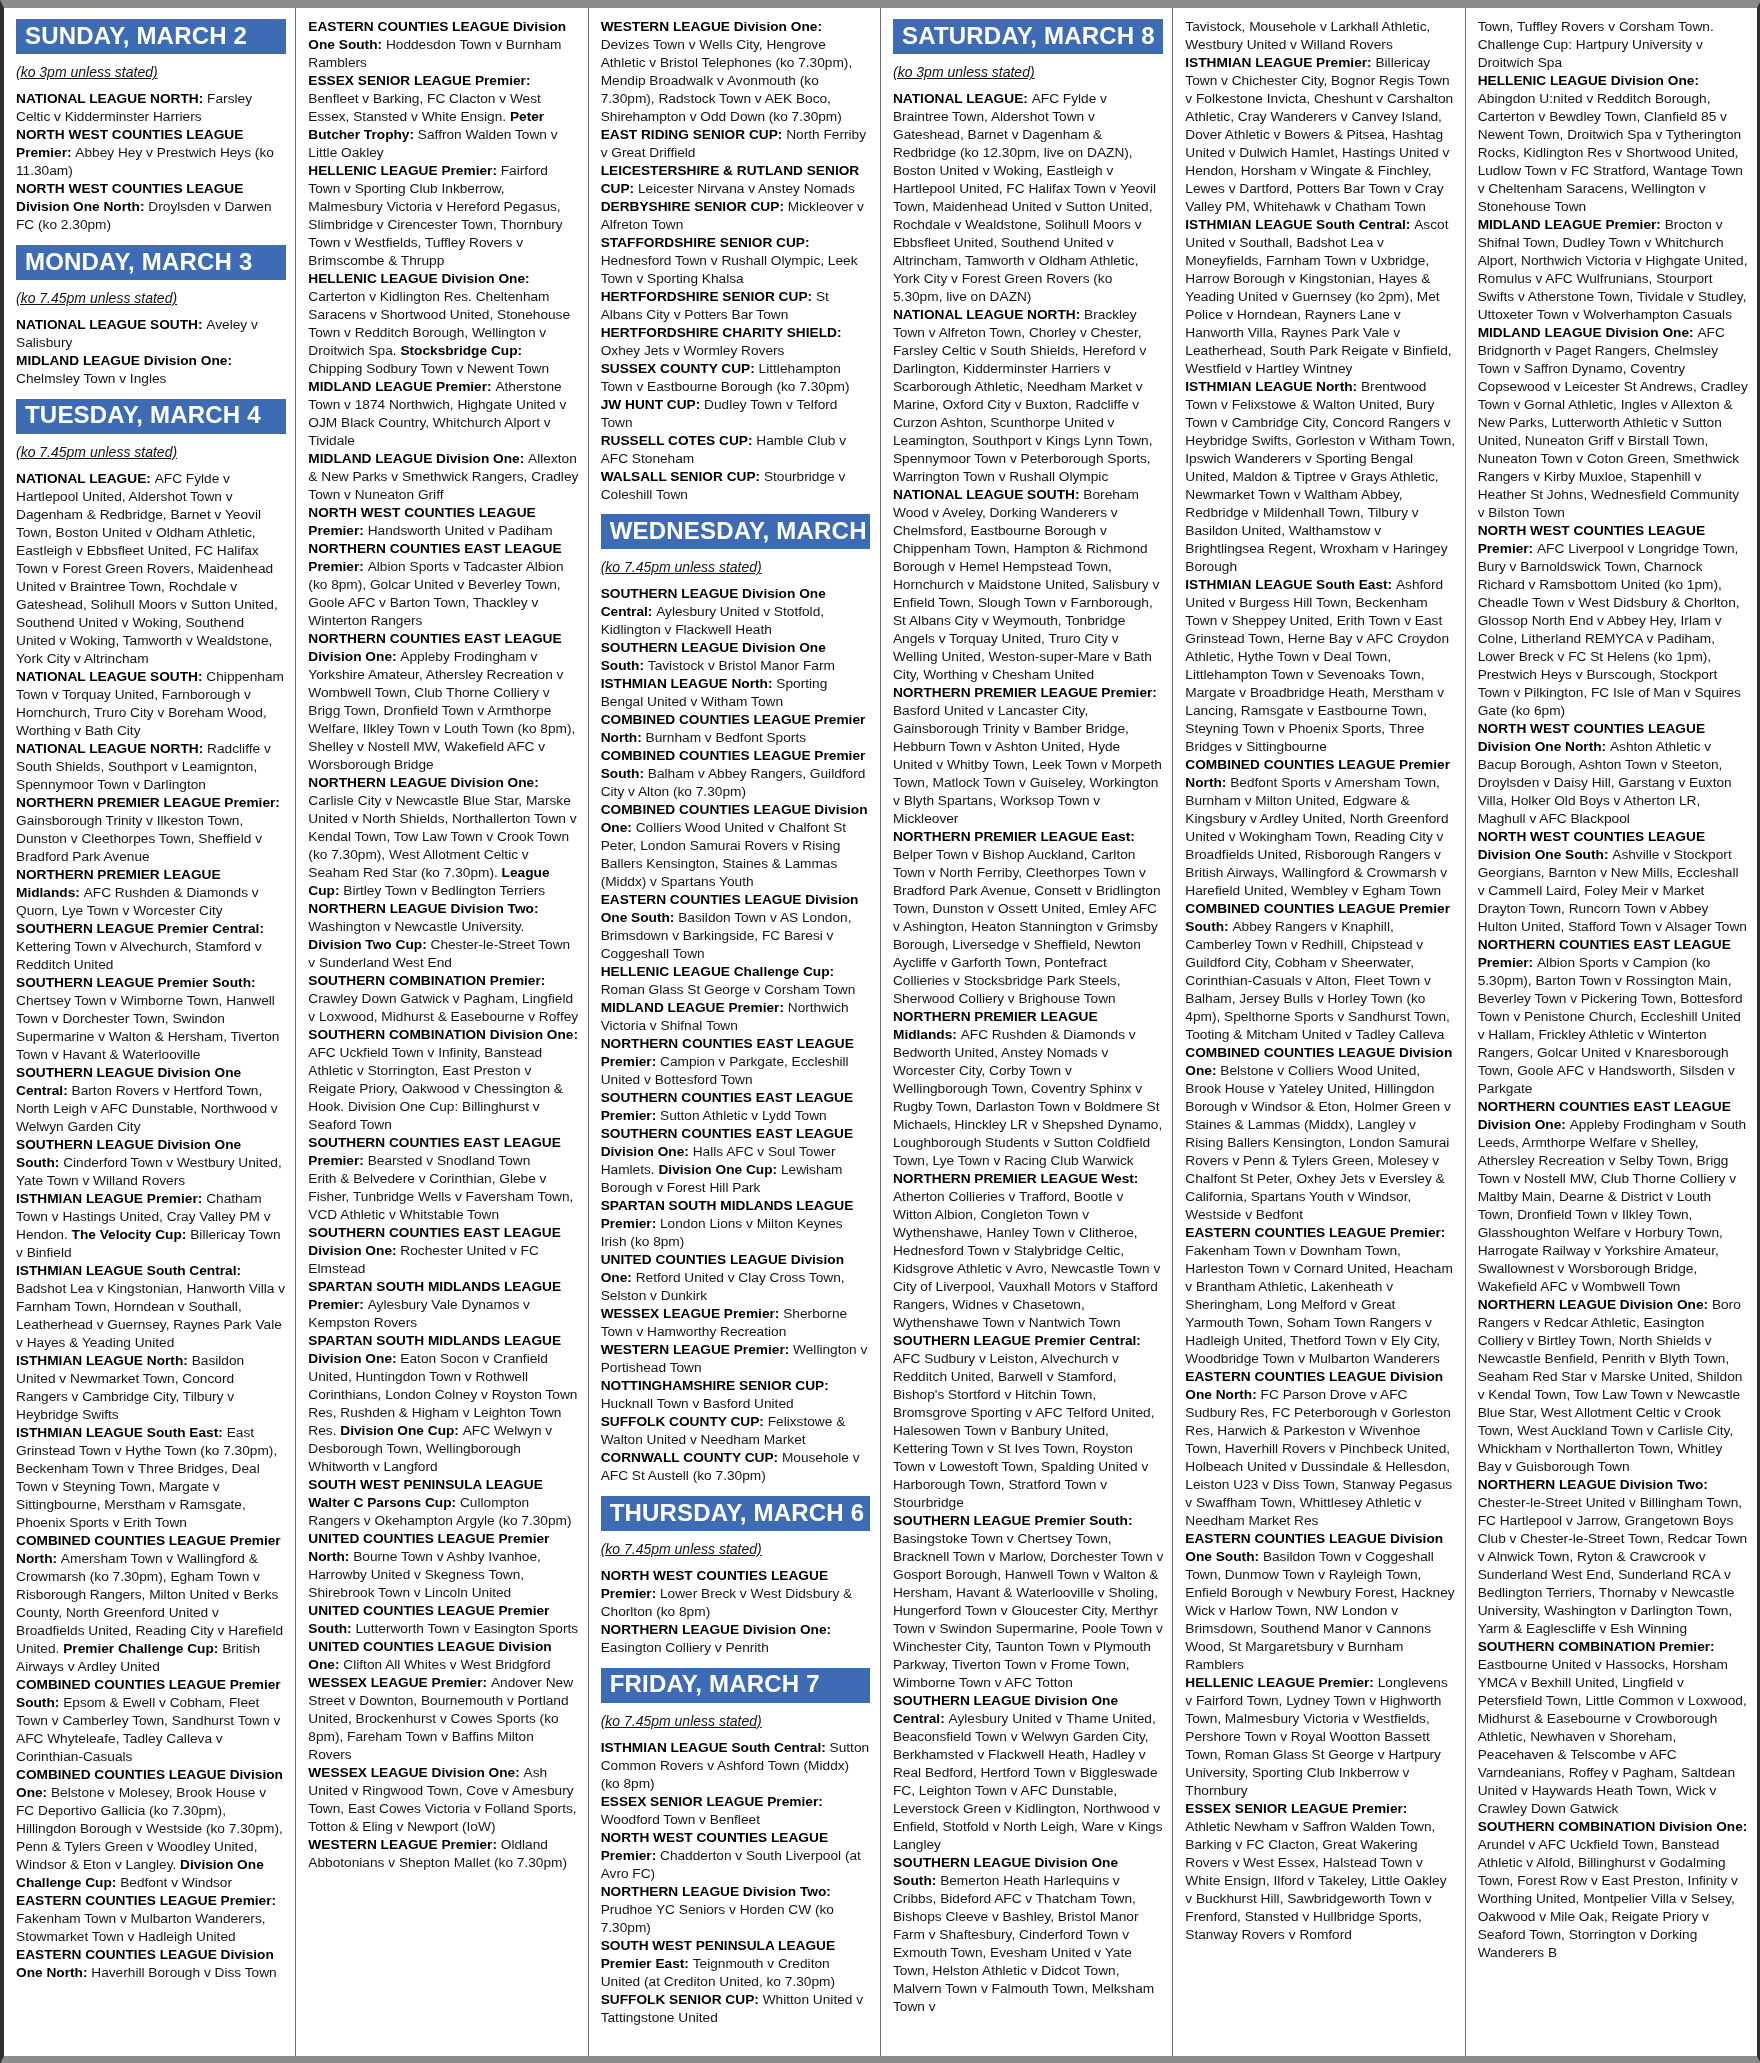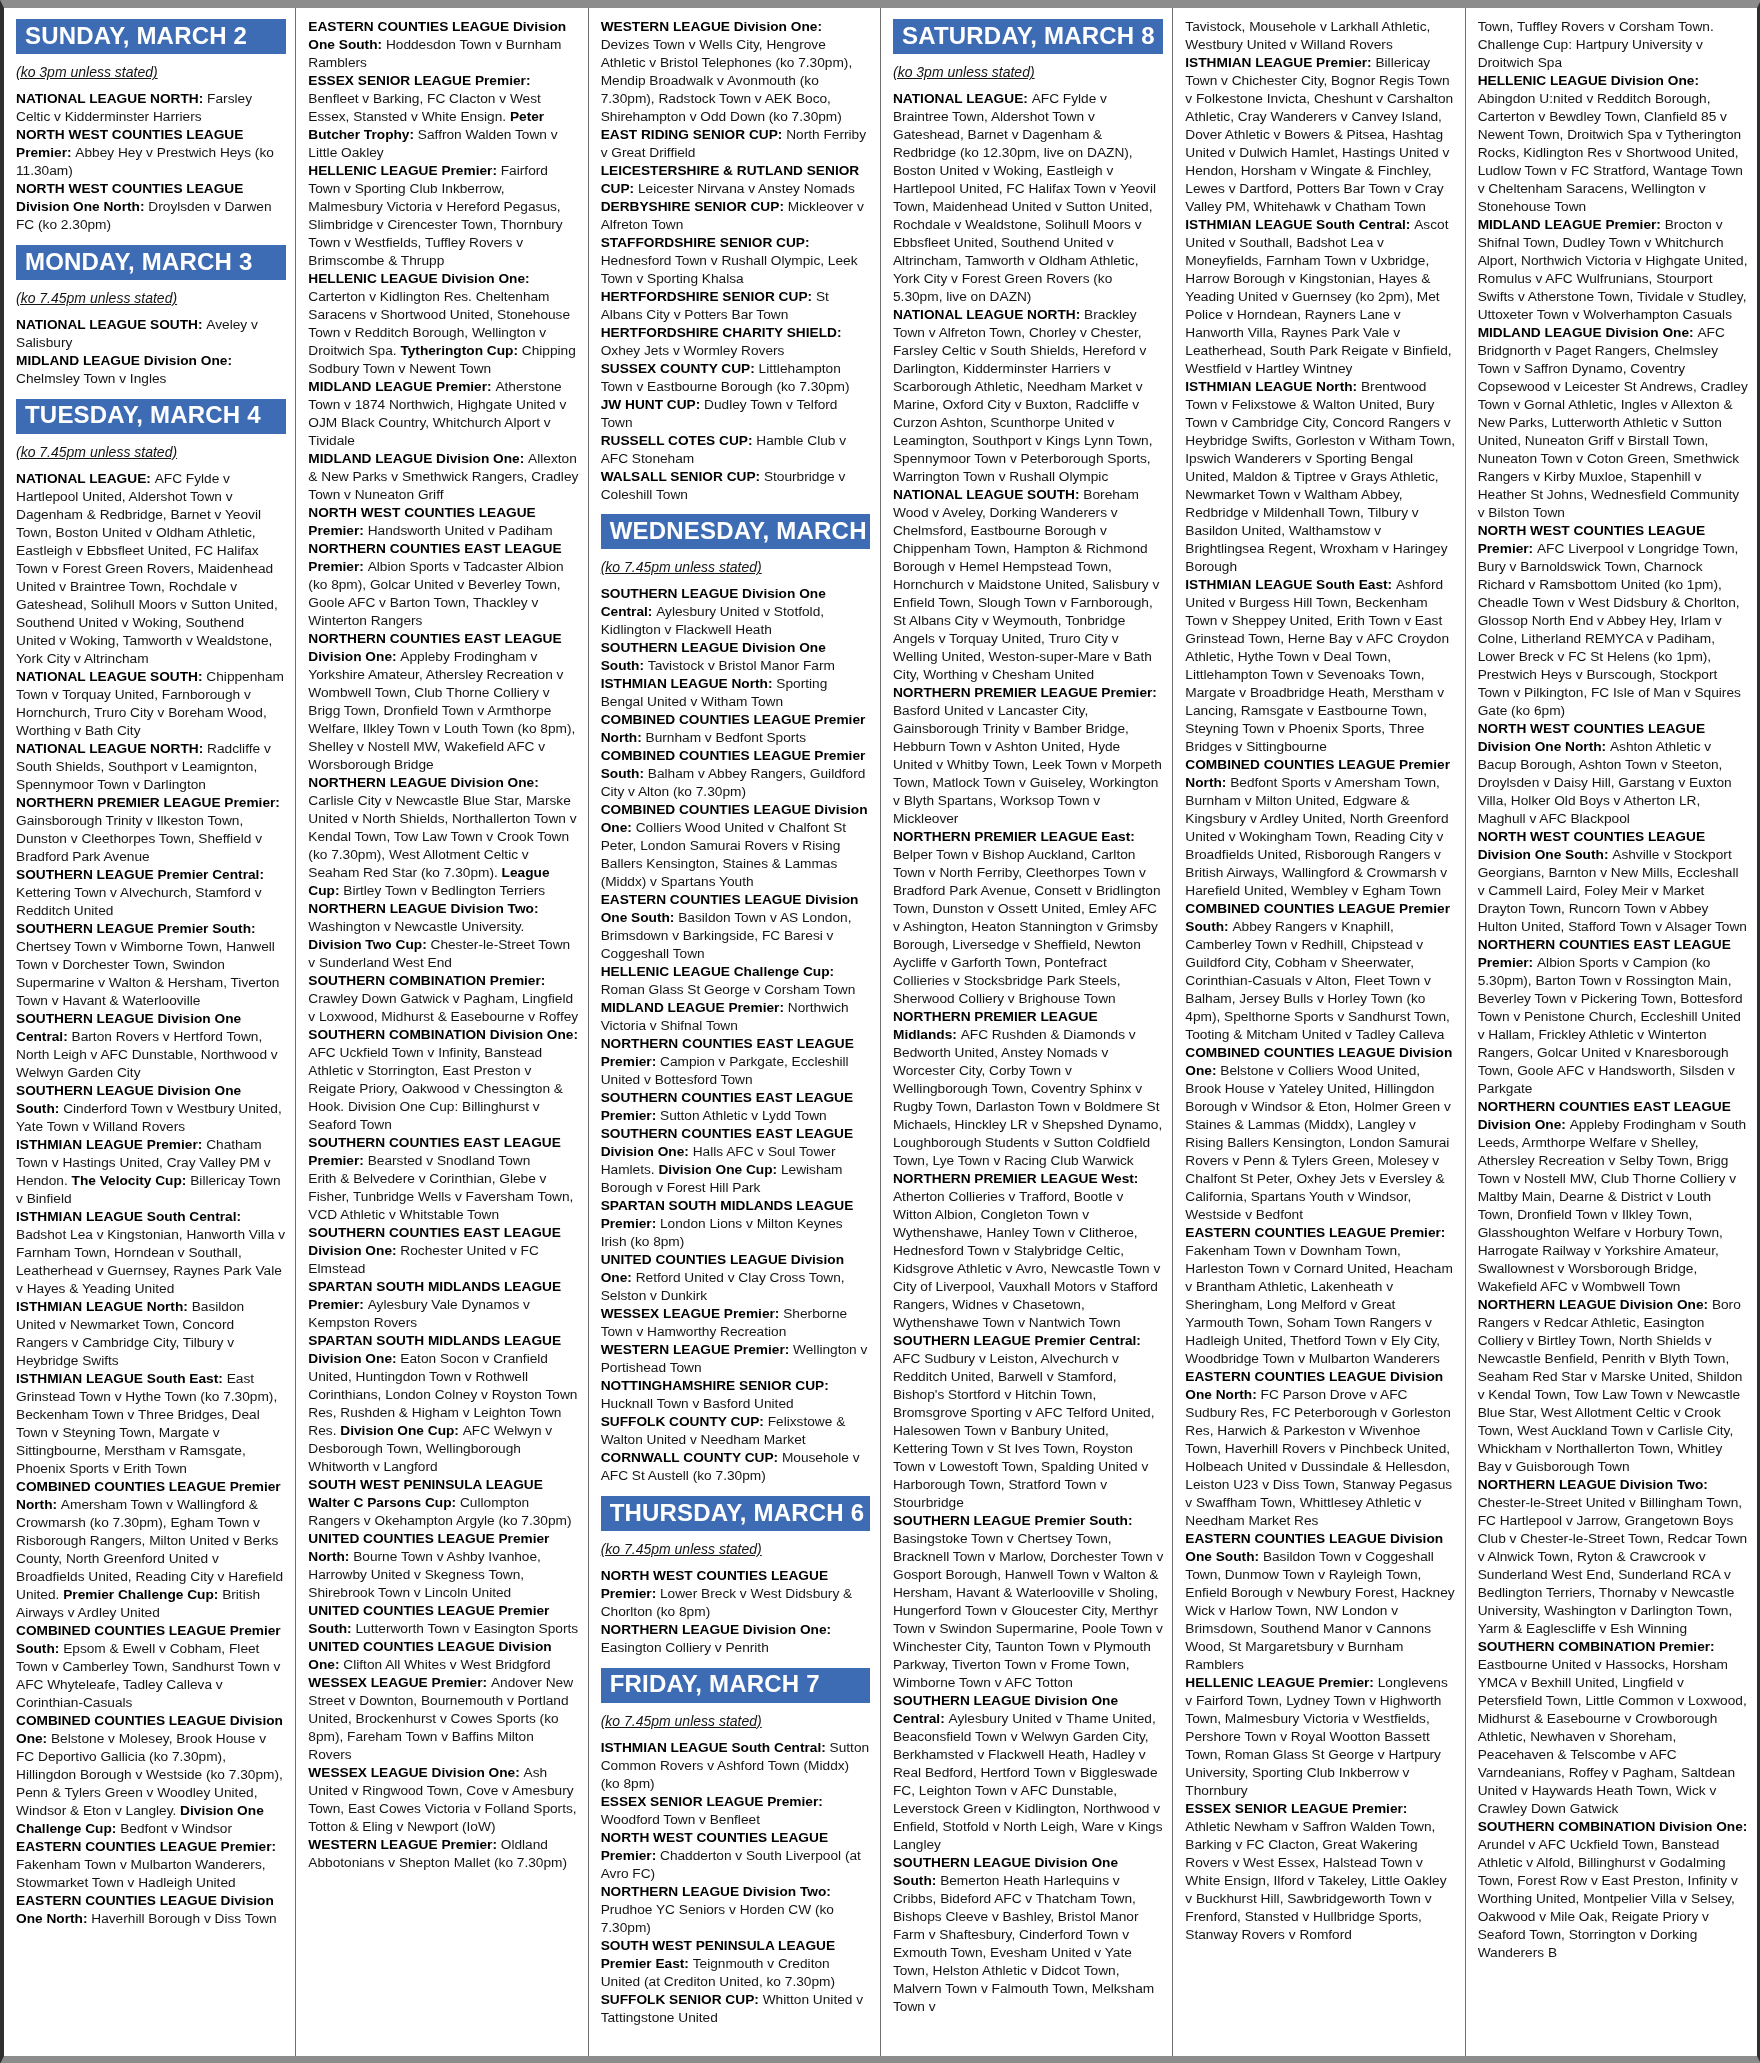--- a/index.html
+++ b/index.html
@@ -48,39 +48,40 @@
         <div class="day">MONDAY, MARCH 3</div>
         <p class="note">(ko 7.45pm unless stated)</p>
         <p class="para"><span class="b">NATIONAL LEAGUE SOUTH: </span><span class="r">Aveley v Salisbury</span></p>
         <p class="para"><span class="b">MIDLAND LEAGUE Division One: </span><span class="r">Chelmsley Town v Ingles</span></p>
         <div class="day">TUESDAY, MARCH 4</div>
         <p class="note">(ko 7.45pm unless stated)</p>
         <p class="para"><span class="b">NATIONAL LEAGUE: </span><span class="r">AFC Fylde v Hartlepool United, Aldershot Town v Dagenham &amp; Redbridge, Barnet v Yeovil Town, Boston United v Oldham Athletic, Eastleigh v Ebbsfleet United, FC Halifax Town v Forest Green Rovers, Maidenhead United v Braintree Town, Rochdale v Gateshead, Solihull Moors v Sutton United, Southend United v Woking, Southend United v Woking, Tamworth v Wealdstone, York City v Altrincham</span></p>
         <p class="para"><span class="b">NATIONAL LEAGUE SOUTH: </span><span class="r">Chippenham Town v Torquay United, Farnborough v Hornchurch, Truro City v Boreham Wood, Worthing v Bath City</span></p>
         <p class="para"><span class="b">NATIONAL LEAGUE NORTH: </span><span class="r">Radcliffe v South Shields, Southport v Leamignton, Spennymoor Town v Darlington</span></p>
         <p class="para"><span class="b">NORTHERN PREMIER LEAGUE Premier: </span><span class="r">Gainsborough Trinity v Ilkeston Town, Dunston v Cleethorpes Town, Sheffield v Bradford Park Avenue</span></p>
+        <p class="para"><span class="b">NORTHERN PREMIER LEAGUE Midlands: </span><span class="r">AFC Rushden &amp; Diamonds v Quorn, Lye Town v Worcester City</span></p>
         <p class="para"><span class="b">SOUTHERN LEAGUE Premier Central: </span><span class="r">Kettering Town v Alvechurch, Stamford v Redditch United</span></p>
         <p class="para"><span class="b">SOUTHERN LEAGUE Premier South: </span><span class="r">Chertsey Town v Wimborne Town, Hanwell Town v Dorchester Town, Swindon Supermarine v Walton &amp; Hersham, Tiverton Town v Havant &amp; Waterlooville</span></p>
         <p class="para"><span class="b">SOUTHERN LEAGUE Division One Central: </span><span class="r">Barton Rovers v Hertford Town, North Leigh v AFC Dunstable, Northwood v Welwyn Garden City</span></p>
         <p class="para"><span class="b">SOUTHERN LEAGUE Division One South: </span><span class="r">Cinderford Town v Westbury United, Yate Town v Willand Rovers</span></p>
         <p class="para"><span class="b">ISTHMIAN LEAGUE Premier: </span><span class="r">Chatham Town v Hastings United, Cray Valley PM v Hendon. </span><span class="b">The Velocity Cup: </span><span class="r">Billericay Town v Binfield</span></p>
         <p class="para"><span class="b">ISTHMIAN LEAGUE South Central: </span><span class="r">Badshot Lea v Kingstonian, Hanworth Villa v Farnham Town, Horndean v Southall, Leatherhead v Guernsey, Raynes Park Vale v Hayes &amp; Yeading United</span></p>
         <p class="para"><span class="b">ISTHMIAN LEAGUE North: </span><span class="r">Basildon United v Newmarket Town, Concord Rangers v Cambridge City, Tilbury v Heybridge Swifts</span></p>
         <p class="para"><span class="b">ISTHMIAN LEAGUE South East: </span><span class="r">East Grinstead Town v Hythe Town (ko 7.30pm), Beckenham Town v Three Bridges, Deal Town v Steyning Town, Margate v Sittingbourne, Merstham v Ramsgate, Phoenix Sports v Erith Town</span></p>
         <p class="para"><span class="b">COMBINED COUNTIES LEAGUE Premier North: </span><span class="r">Amersham Town v Wallingford &amp; Crowmarsh (ko 7.30pm), Egham Town v Risborough Rangers, Milton United v Berks County, North Greenford United v Broadfields United, Reading City v Harefield United. </span><span class="b">Premier Challenge Cup: </span><span class="r">British Airways v Ardley United</span></p>
         <p class="para"><span class="b">COMBINED COUNTIES LEAGUE Premier South: </span><span class="r">Epsom &amp; Ewell v Cobham, Fleet Town v Camberley Town, Sandhurst Town v AFC Whyteleafe, Tadley Calleva v Corinthian-Casuals</span></p>
         <p class="para"><span class="b">COMBINED COUNTIES LEAGUE Division One: </span><span class="r">Belstone v Molesey, Brook House v FC Deportivo Gallicia (ko 7.30pm), Hillingdon Borough v Westside (ko 7.30pm), Penn &amp; Tylers Green v Woodley United, Windsor &amp; Eton v Langley. </span><span class="b">Division One Challenge Cup: </span><span class="r">Bedfont v Windsor</span></p>
         <p class="para"><span class="b">EASTERN COUNTIES LEAGUE Premier: </span><span class="r">Fakenham Town v Mulbarton Wanderers, Stowmarket Town v Hadleigh United</span></p>
         <p class="para"><span class="b">EASTERN COUNTIES LEAGUE Division One North: </span><span class="r">Haverhill Borough v Diss Town</span></p>
       </div>
       <div class="col">
         <p class="para"><span class="b">EASTERN COUNTIES LEAGUE Division One South: </span><span class="r">Hoddesdon Town v Burnham Ramblers</span></p>
         <p class="para"><span class="b">ESSEX SENIOR LEAGUE Premier: </span><span class="r">Benfleet v Barking, FC Clacton v West Essex, Stansted v White Ensign. </span><span class="b">Peter Butcher Trophy: </span><span class="r">Saffron Walden Town v Little Oakley</span></p>
         <p class="para"><span class="b">HELLENIC LEAGUE Premier: </span><span class="r">Fairford Town v Sporting Club Inkberrow, Malmesbury Victoria v Hereford Pegasus, Slimbridge v Cirencester Town, Thornbury Town v Westfields, Tuffley Rovers v Brimscombe &amp; Thrupp</span></p>
-        <p class="para"><span class="b">HELLENIC LEAGUE Division One: </span><span class="r">Carterton v Kidlington Res. Cheltenham Saracens v Shortwood United, Stonehouse Town v Redditch Borough, Wellington v Droitwich Spa. </span><span class="b">Tytherington Cup: </span><span class="r">Chipping Sodbury Town v Newent Town</span></p>
+        <p class="para"><span class="b">HELLENIC LEAGUE Division One: </span><span class="r">Carterton v Kidlington Res. Cheltenham Saracens v Shortwood United, Stonehouse Town v Redditch Borough, Wellington v Droitwich Spa. </span><span class="b">Stocksbridge Cup: </span><span class="r">Chipping Sodbury Town v Newent Town</span></p>
         <p class="para"><span class="b">MIDLAND LEAGUE Premier: </span><span class="r">Atherstone Town v 1874 Northwich, Highgate United v OJM Black Country, Whitchurch Alport v Tividale</span></p>
         <p class="para"><span class="b">MIDLAND LEAGUE Division One: </span><span class="r">Allexton &amp; New Parks v Smethwick Rangers, Cradley Town v Nuneaton Griff</span></p>
         <p class="para"><span class="b">NORTH WEST COUNTIES LEAGUE Premier: </span><span class="r">Handsworth United v Padiham</span></p>
         <p class="para"><span class="b">NORTHERN COUNTIES EAST LEAGUE Premier: </span><span class="r">Albion Sports v Tadcaster Albion (ko 8pm), Golcar United v Beverley Town, Goole AFC v Barton Town, Thackley v Winterton Rangers</span></p>
         <p class="para"><span class="b">NORTHERN COUNTIES EAST LEAGUE Division One: </span><span class="r">Appleby Frodingham v Yorkshire Amateur, Athersley Recreation v Wombwell Town, Club Thorne Colliery v Brigg Town, Dronfield Town v Armthorpe Welfare, Ilkley Town v Louth Town (ko 8pm), Shelley v Nostell MW, Wakefield AFC v Worsborough Bridge</span></p>
         <p class="para"><span class="b">NORTHERN LEAGUE Division One: </span><span class="r">Carlisle City v Newcastle Blue Star, Marske United v North Shields, Northallerton Town v Kendal Town, Tow Law Town v Crook Town (ko 7.30pm), West Allotment Celtic v Seaham Red Star (ko 7.30pm). </span><span class="b">League Cup: </span><span class="r">Birtley Town v Bedlington Terriers</span></p>
         <p class="para"><span class="b">NORTHERN LEAGUE Division Two: </span><span class="r">Washington v Newcastle University. </span><span class="b">Division Two Cup: </span><span class="r">Chester-le-Street Town v Sunderland West End</span></p>
         <p class="para"><span class="b">SOUTHERN COMBINATION Premier: </span><span class="r">Crawley Down Gatwick v Pagham, Lingfield v Loxwood, Midhurst &amp; Easebourne v Roffey</span></p>
         <p class="para"><span class="b">SOUTHERN COMBINATION Division One: </span><span class="r">AFC Uckfield Town v Infinity, Banstead Athletic v Storrington, East Preston v Reigate Priory, Oakwood v Chessington &amp; Hook. Division One Cup: Billinghurst v Seaford Town</span></p>
         <p class="para"><span class="b">SOUTHERN COUNTIES EAST LEAGUE Premier: </span><span class="r">Bearsted v Snodland Town</span></p>

